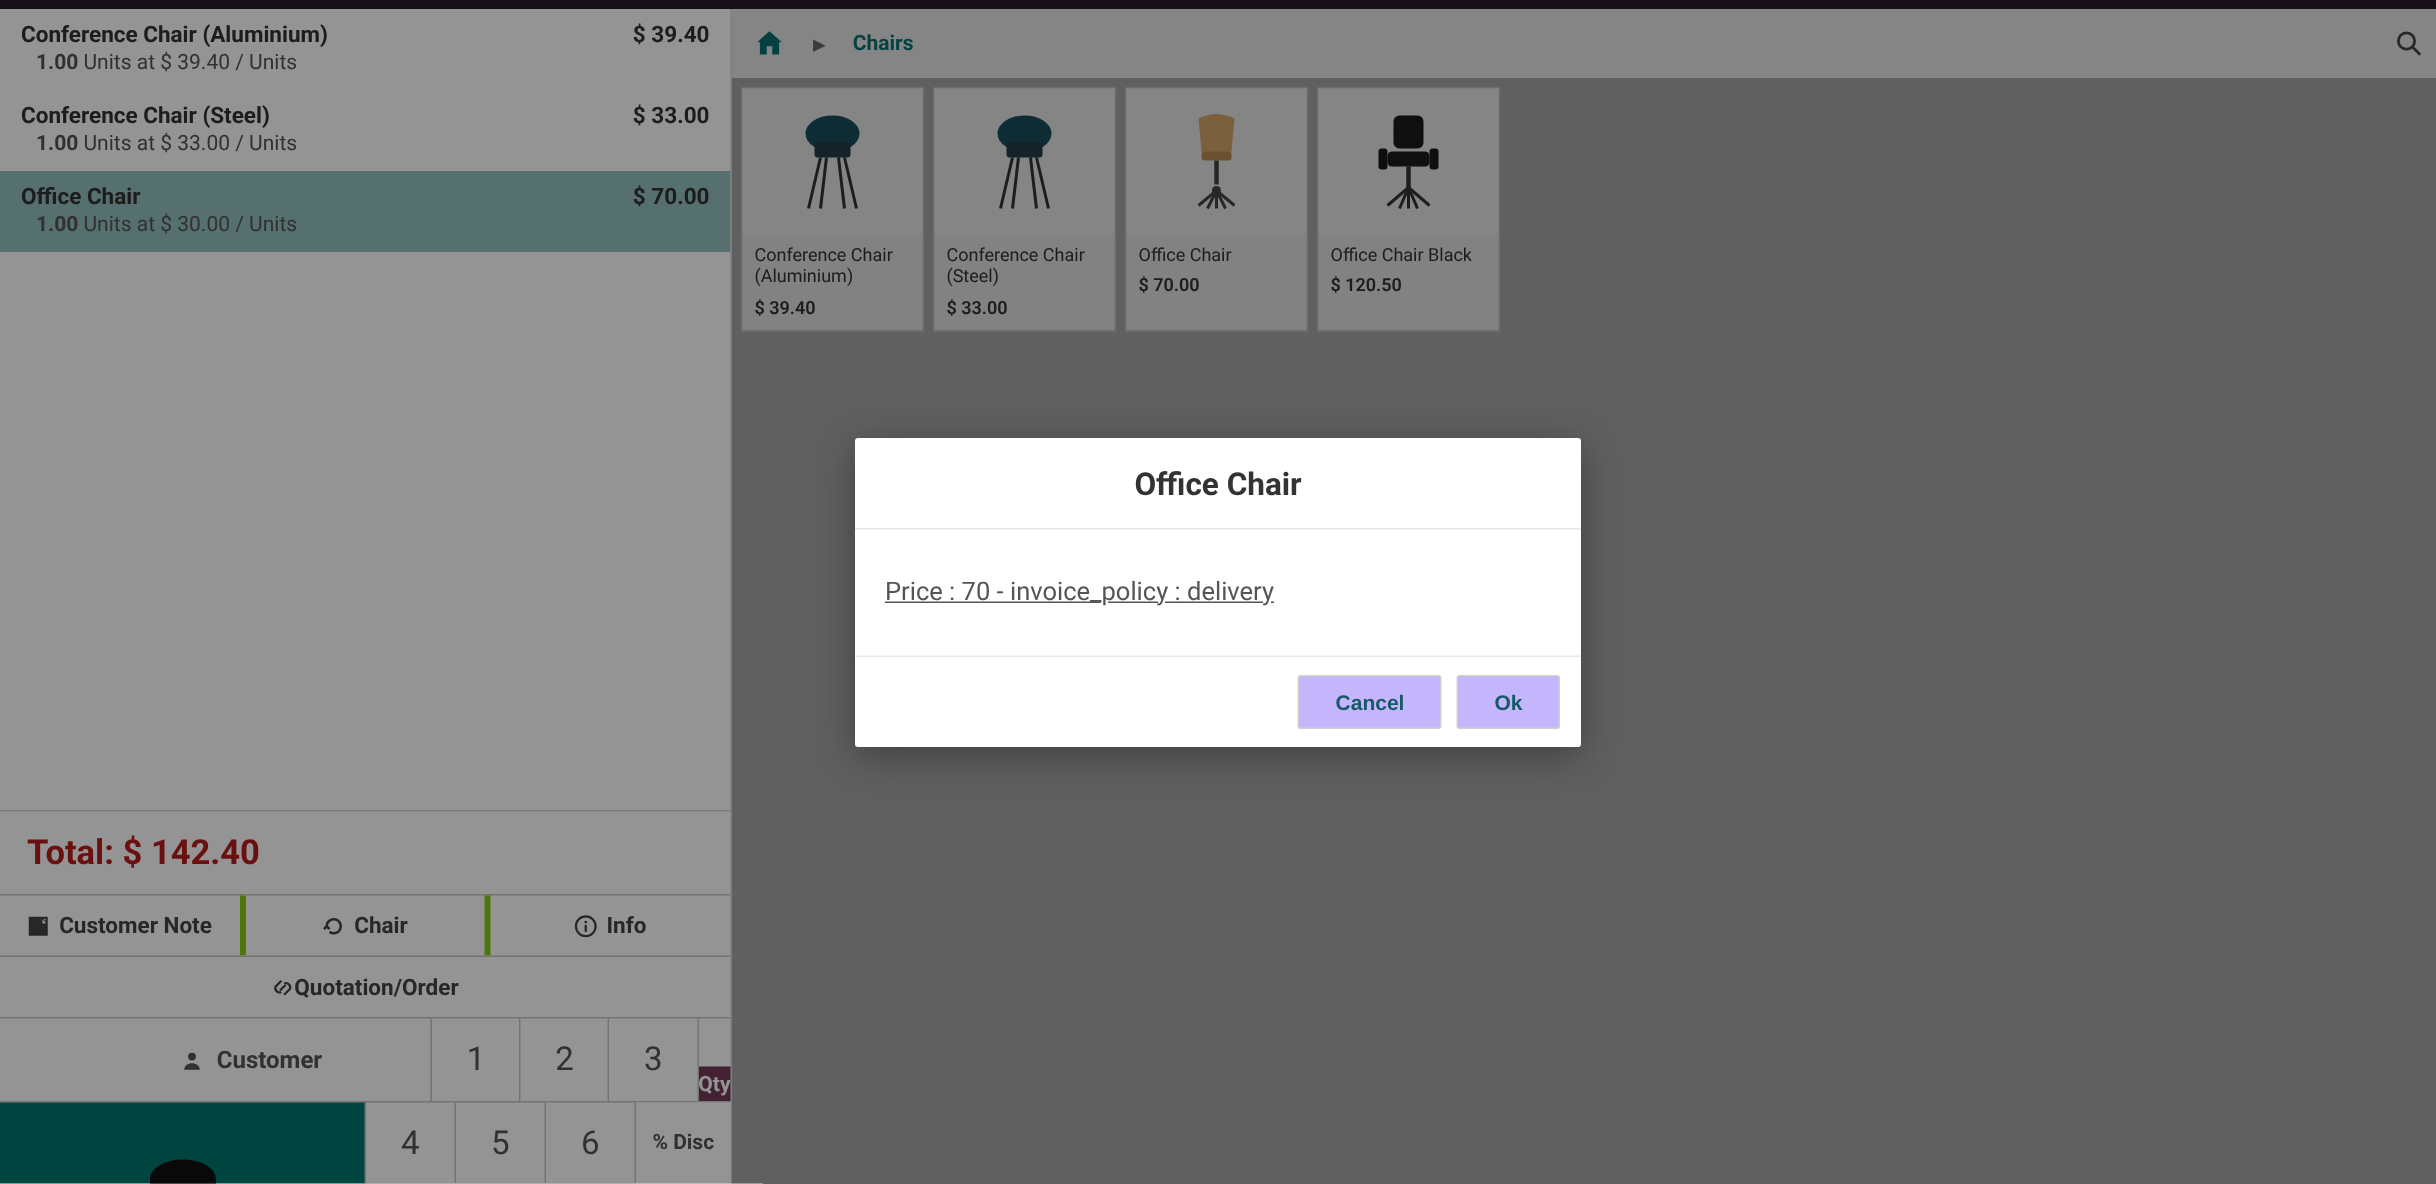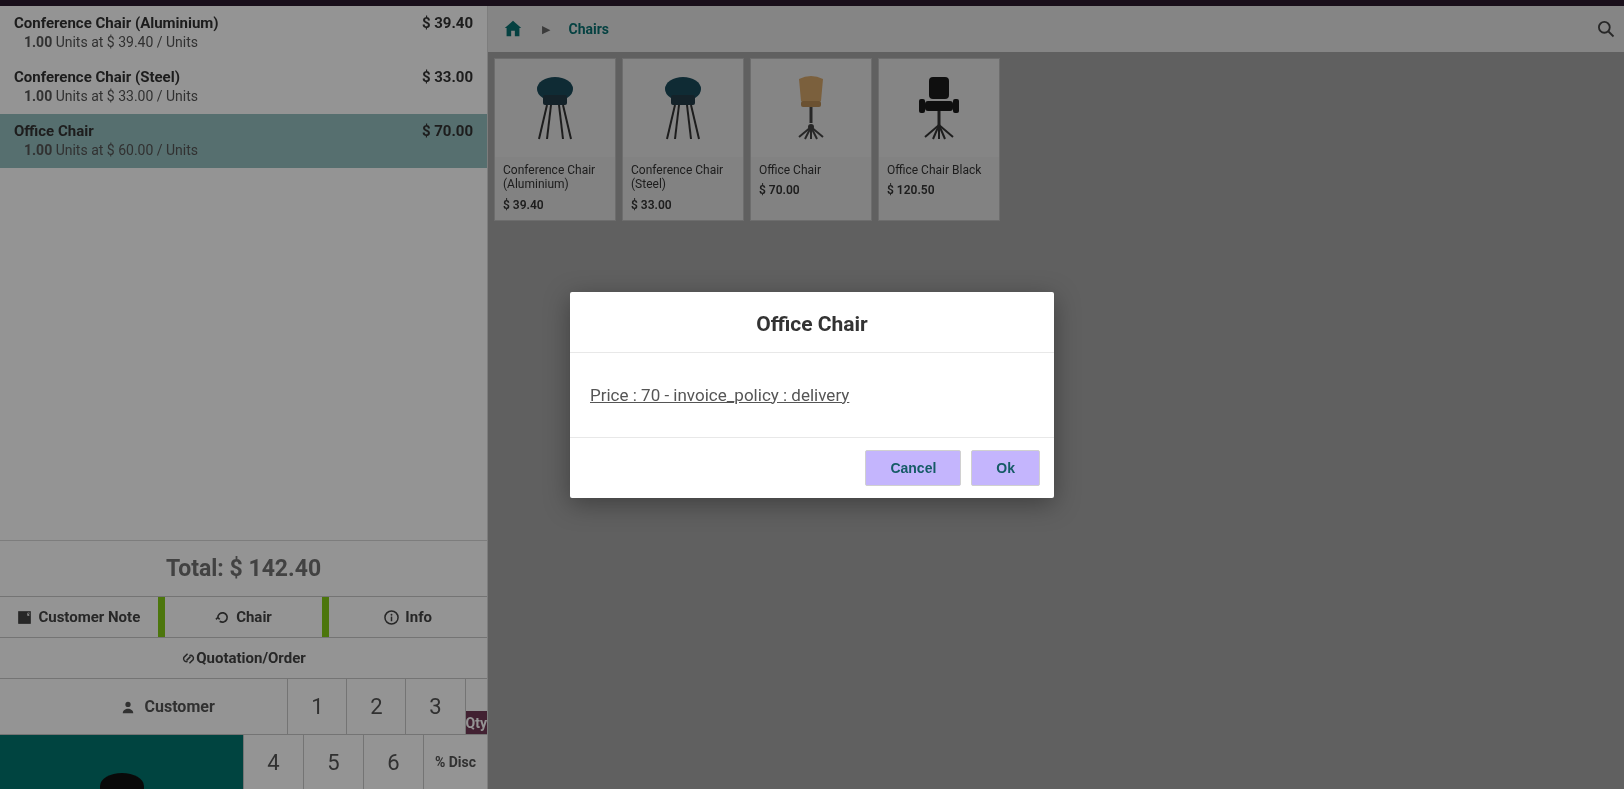--- a/index.html
+++ b/index.html
@@ -55,39 +55,39 @@
     font-size: 15px;
   }
   .order-line .detail {
     color: #555;
     font-size: 14px;
     margin-top: 2px;
     padding-left: 10px;
   }
   .order-line .detail .qty { font-weight: 700; }
   .total-row {
-    text-align: center;
+    text-align: left;
     padding: 14px 18px;
     font-size: 23px;
     font-weight: 700;
-    color: #737373;
+    color: #b91c1c;
     border-top: 1px solid #d8d8d8;
     margin-top: 28px;
   }
   .action-row {
     display: flex;
     border-top: 1px solid #c9c9c9;
   }
   .action-btn {
     flex: 1;
     text-align: center;
     padding: 11px 4px;
     font-weight: 700;
     color: #444;
-    border-right: 7px solid #84cc16;
+    border-right: 4px solid #84cc16;
     cursor: pointer;
     font-size: 15px;
     display: flex;
     align-items: center;
     justify-content: center;
     gap: 6px;
   }
   .action-btn:last-child { border-right: none; }
   .quotation-row {
     border-top: 1px solid #c9c9c9;
@@ -315,21 +315,21 @@
           <span>Units at $ 33.00 / Units</span>
         </div>
       </div>
       <div class="order-line selected">
         <div class="name-price">
           <span class="name">Office Chair</span>
           <span class="price">$ 70.00</span>
         </div>
         <div class="detail">
           <span class="qty">1.00</span>
-          <span>Units at $ 60.00 / Units</span>
+          <span>Units at $ 30.00 / Units</span>
         </div>
       </div>
     </div>
 
     <div class="total-row">
       <span>Total: </span><span>$ 142.40</span>
     </div>
 
     <div class="action-row">
       <div class="action-btn">

